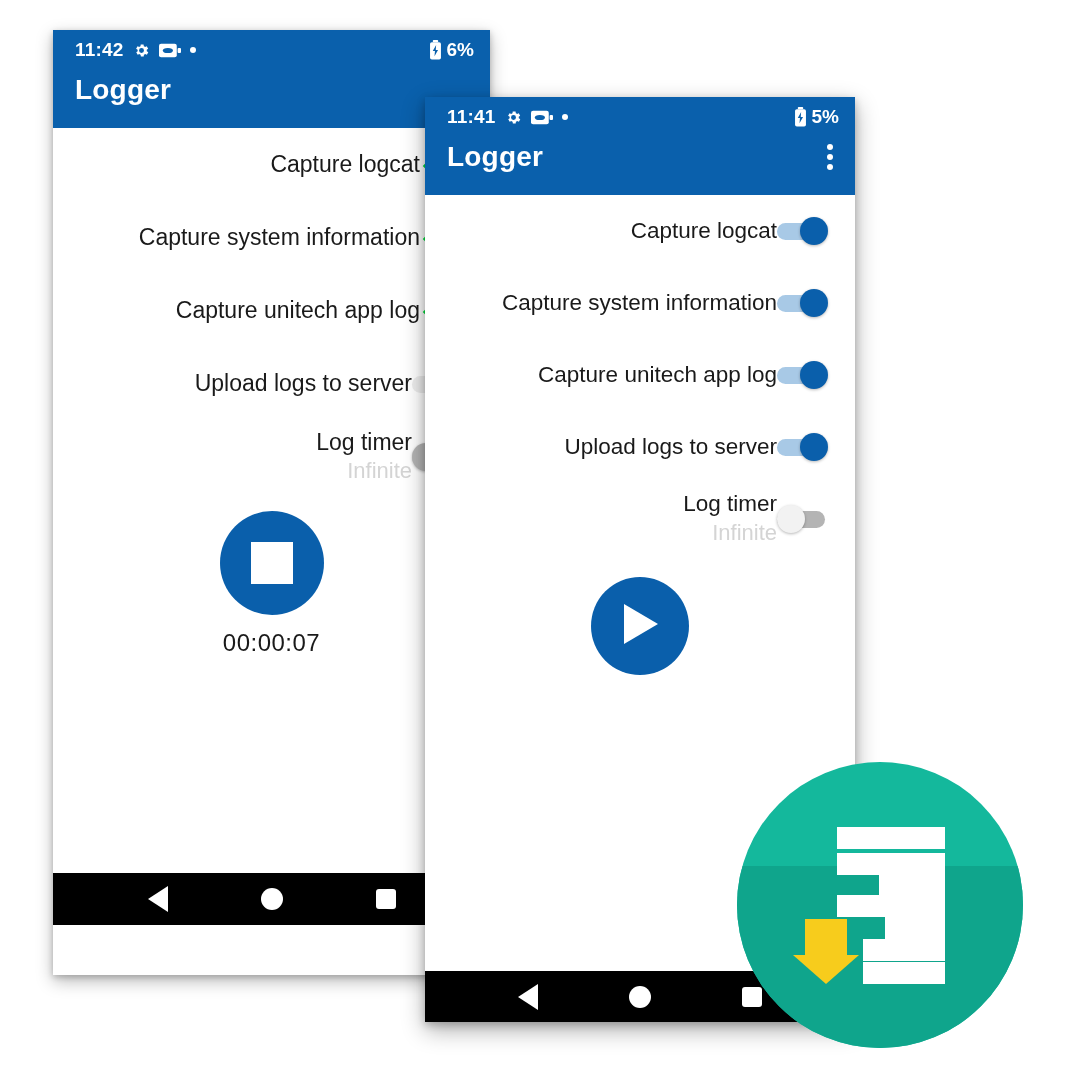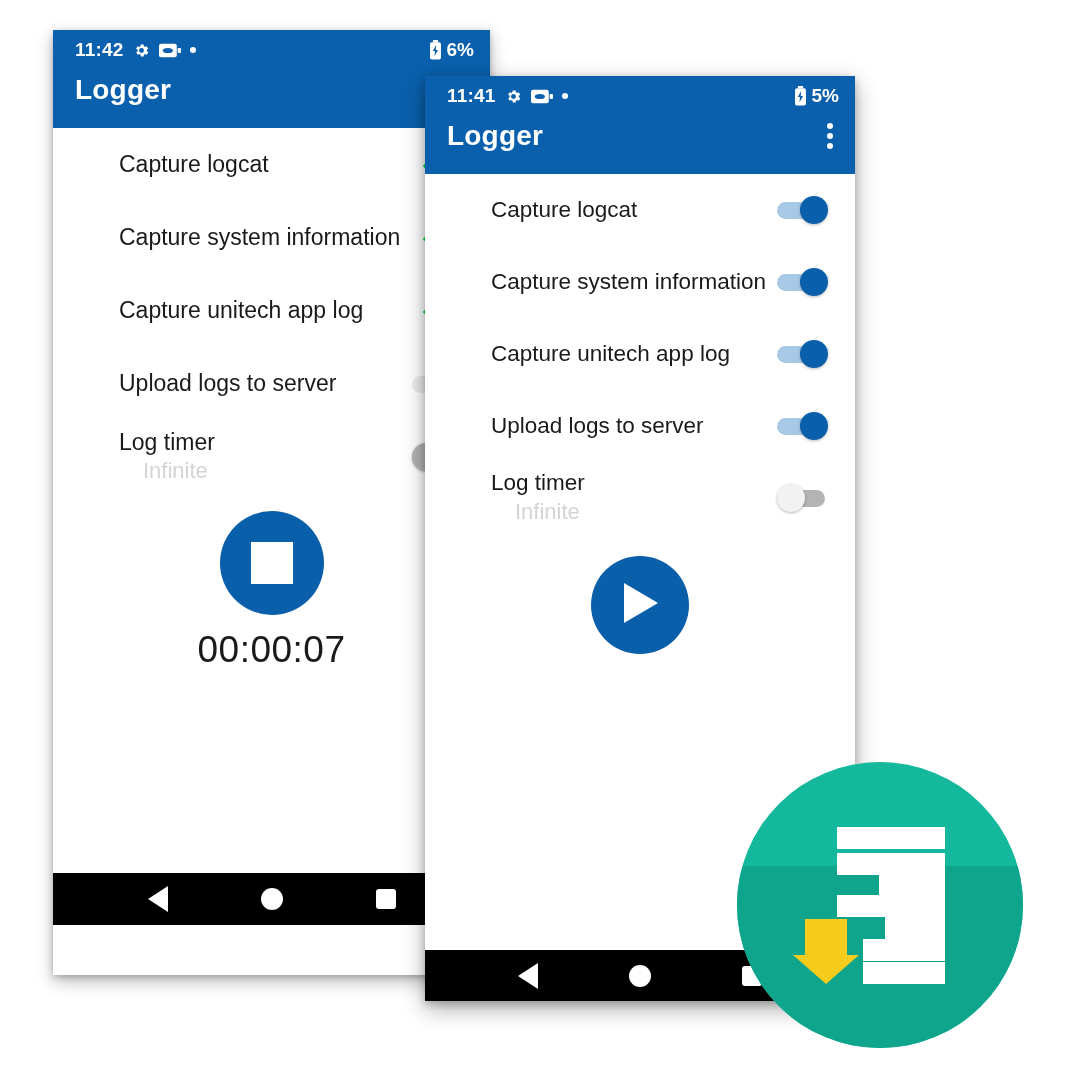--- a/index.html
+++ b/index.html
@@ -29,21 +29,21 @@
   #phone-back {
     left: 53px;
     top: 30px;
     width: 437px;
     height: 945px;
     box-shadow: 0 6px 16px rgba(0,0,0,0.28), 0 2px 6px rgba(0,0,0,0.20);
   }
 
   #phone-front {
     left: 425px;
-    top: 76px;
+    top: 97px;
     width: 430px;
     height: 925px;
     box-shadow: 0 8px 22px rgba(0,0,0,0.32), 0 3px 8px rgba(0,0,0,0.22);
   }
 
   
   .statusbar {
     height: 40px;
     background: #0a60ac;
     display: flex;
@@ -117,21 +117,22 @@
     background: #ffffff;
     position: relative;
   }
   #phone-back .content { height: 745px; }
   #phone-front .content { height: 776px; }
 
   .row {
     display: flex;
     align-items: center;
     box-sizing: border-box;
-    padding: 0 26px 0 66px;
+    padding: 0 26px 0 43px;
+    text-align: right;
   }
   #phone-back .row { height: 73px; }
   #phone-front .row { height: 72px; }
 
   .row-texts {
     flex: 1 1 auto;
     min-width: 0;
   }
   .row-title {
     font-size: 23px;
@@ -205,21 +206,21 @@
     justify-content: center;
   }
   #phone-front .action-btn { width: 98px; height: 98px; }
   .stop-square {
     width: 42px;
     height: 42px;
     background: #ffffff;
   }
   .timer-label {
     margin-top: 14px;
-    font-size: 37px;
+    font-size: 24px;
     color: #1a1a1a;
     letter-spacing: 0.5px;
   }
 
   
   .navbar {
     height: 52px;
     background: #000000;
     display: flex;
     align-items: center;

